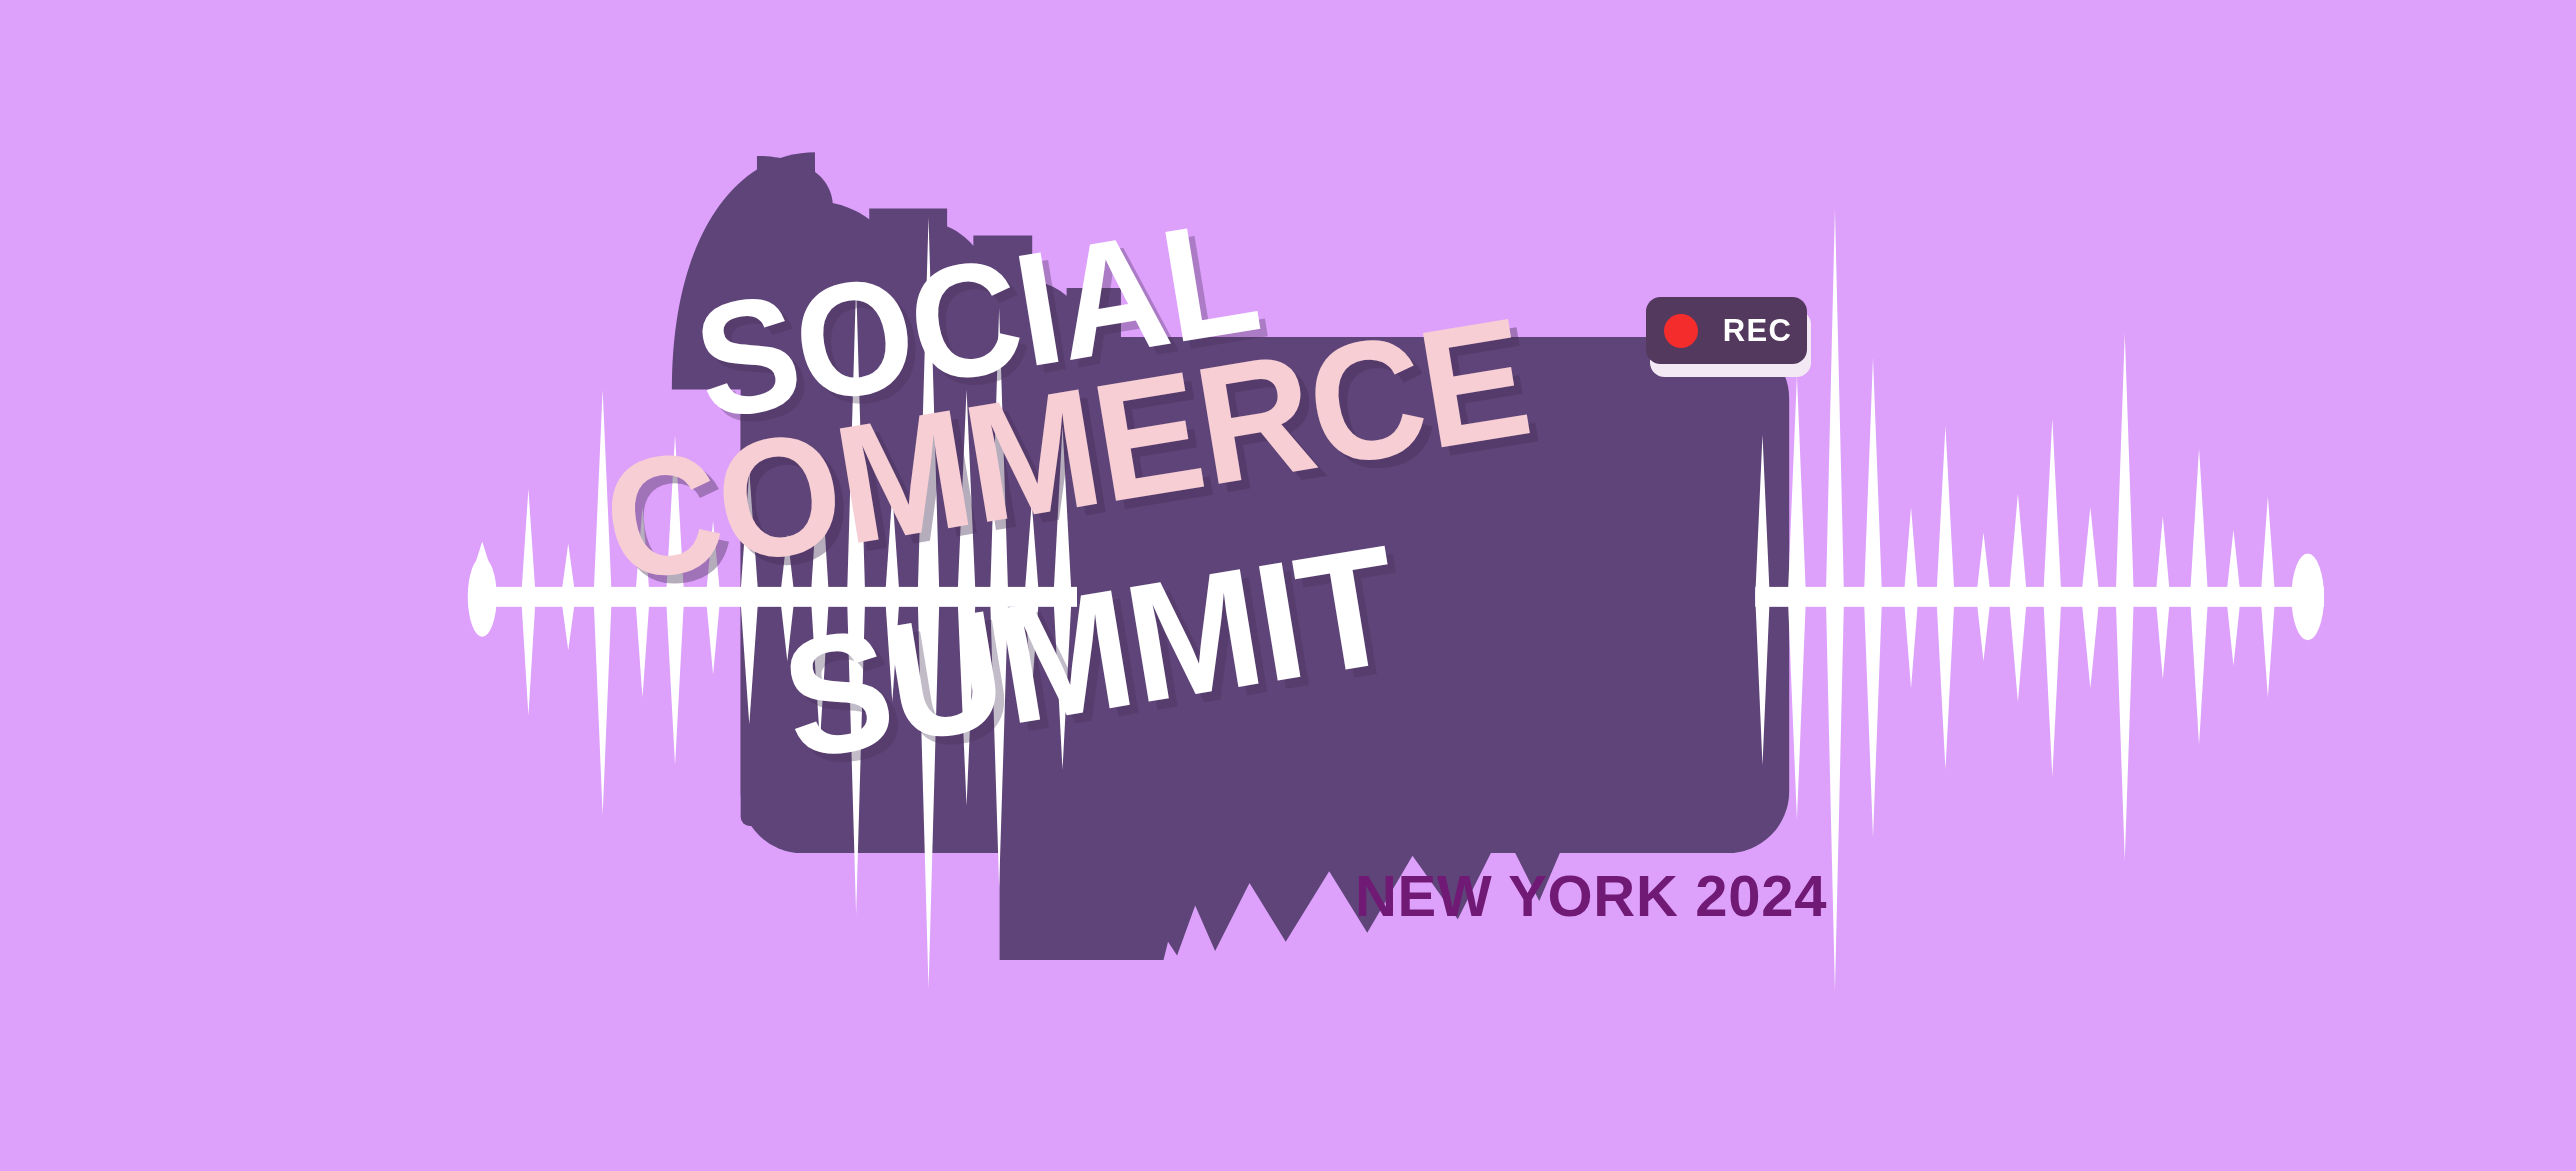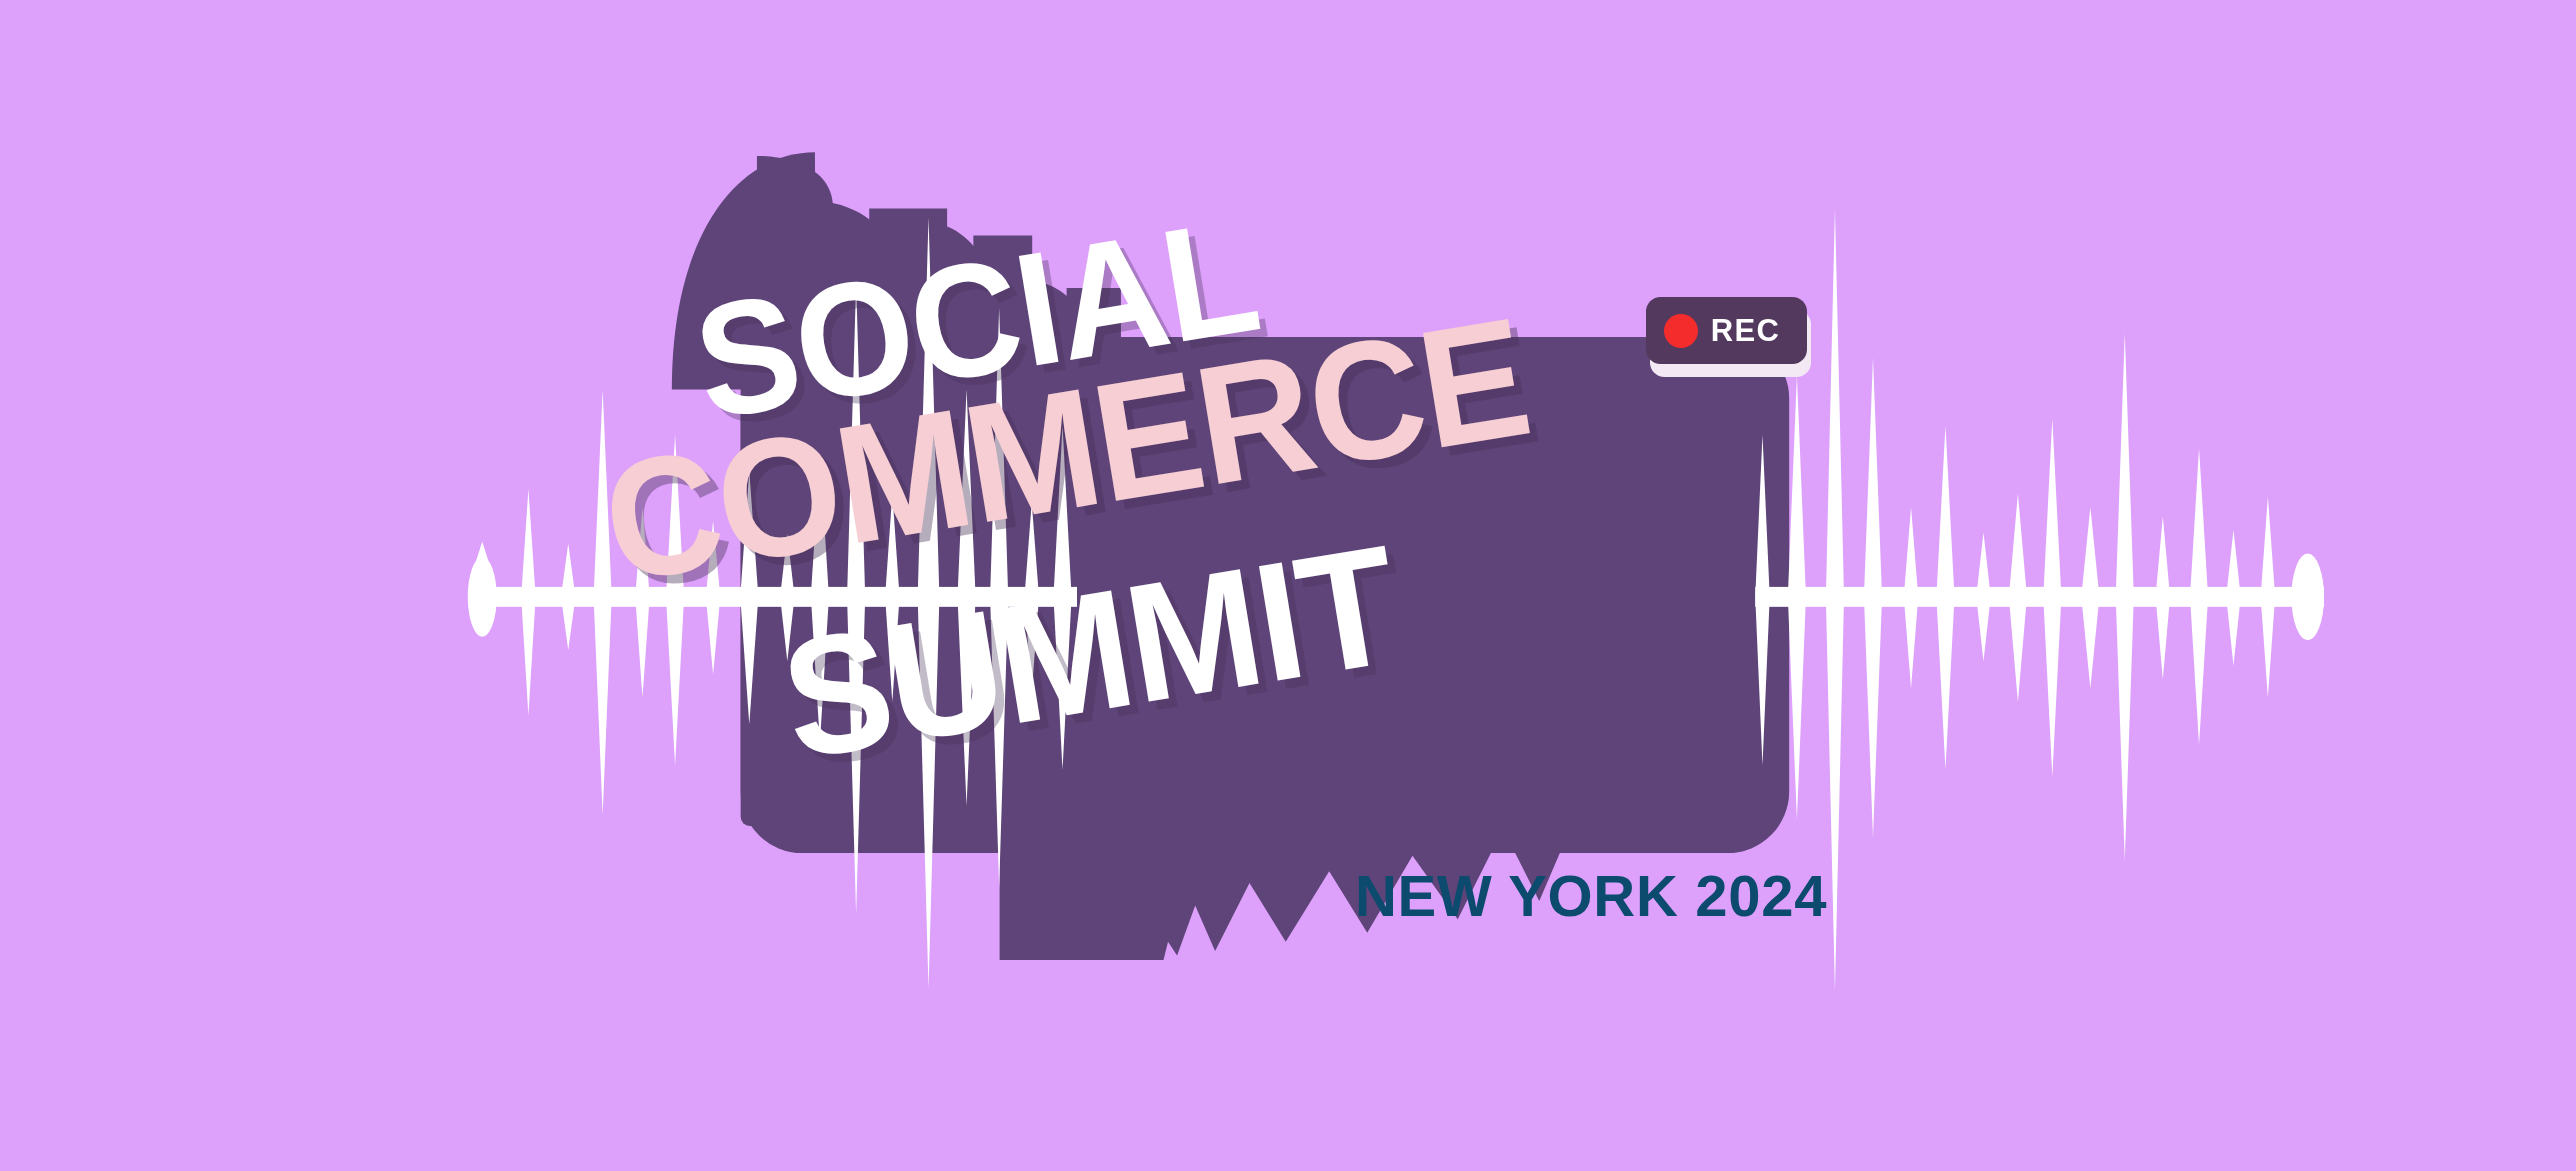--- a/index.html
+++ b/index.html
@@ -81,21 +81,21 @@
   }
 
   
   #subtitle {
     position: absolute;
     left: 1355px;
     top: 862px;
     font-size: 58px;
     font-weight: 700;
     letter-spacing: 0.012em;
-    color: #0c4a6e;
+    color: #701a75;
     white-space: nowrap;
     font-family: "Liberation Sans", sans-serif;
   }
 
   
   #rec-badge {
     position: absolute;
     left: 1646px;
     top: 297px;
     width: 165px;
@@ -129,20 +129,21 @@
     border-radius: 50%;
     background: #F42C2C;
     flex: 0 0 auto;
   }
   #rec-label {
     color: #FFFFFF;
     font-size: 31px;
     font-weight: 700;
     letter-spacing: 0.045em;
     font-family: "Liberation Sans", sans-serif;
+    margin-left: 12px;
   }
 </style>
 </head>
 <body>
 
 <div id="stage">
 
   <div id="art">
     <svg viewBox="0 0 2845 1294" xmlns="http://www.w3.org/2000/svg">
       <g fill="#5E4478">

